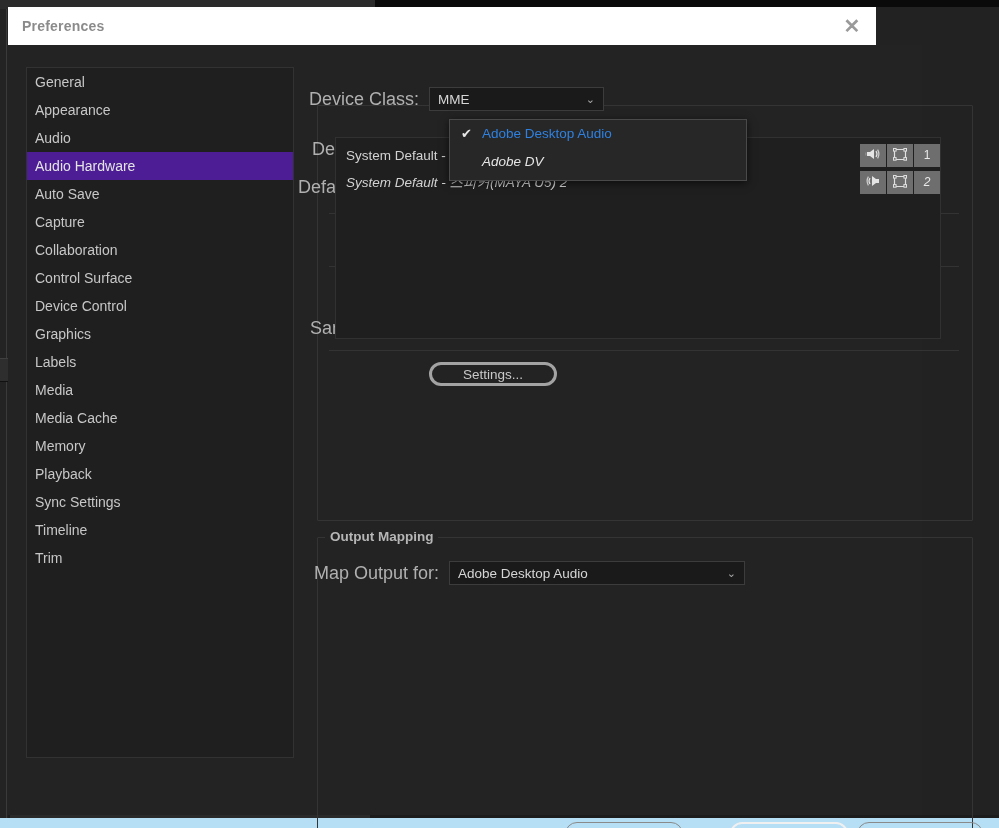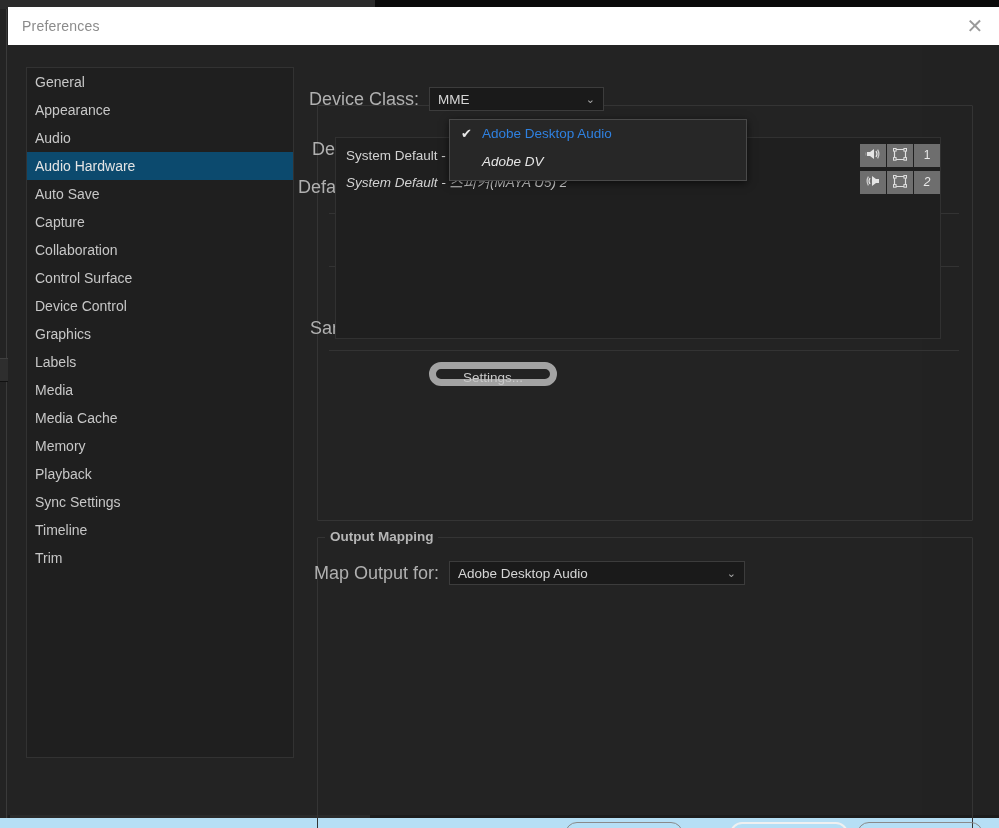--- a/index.html
+++ b/index.html
@@ -26,22 +26,23 @@
   .bg-taskbar { position:absolute; left:0; top:818px; width:999px; height:10px; background:#b6dff5; }
   .bg-taskbar-inner { position:absolute; left:10px; top:814px; width:360px; height:5px; background:#2a2a2a; }
 
   
   #prefs-dialog {
     position: absolute; left: 8px; top: 7px;
     width: 991px; height: 808px;
     background: #222222;
   }
   #titlebar {
-    position: absolute; left: 0; top: 0; width: 991px; height: 38px;
+    position: absolute; left: 0; top: 0; width: 868px; height: 38px;
     background: #ffffff;
+    font-weight: bold;
   }
   #titlebar .title {
     position: absolute; left: 14px; top: 11px;
     font-size: 14px; color: #8b8b8b; letter-spacing: .2px;
   }
   #close-btn {
     position: absolute; right: 12px; top: 8px;
     width: 24px; height: 24px;
     color: #9a9a9a; font-size: 20px; line-height: 22px; text-align: center;
     cursor: pointer;
@@ -59,21 +60,21 @@
     background: #1f1f1f;
     border: 1px solid #323232;
     overflow: hidden;
   }
   .side-item {
     height: 28px; line-height: 28px;
     padding-left: 8px;
     font-size: 14px; color: #c7c7c7;
     cursor: pointer; white-space: nowrap;
   }
-  .side-item.selected { background: #0c4a6e; color: #e4e4e4; }
+  .side-item.selected { background: #4c1d95; color: #e4e4e4; }
 
   
   #right-pane { position: absolute; left: 303px; top: 22px; width: 668px; height: 689px; }
 
   .groupbox {
     position: absolute;
     border: 1px solid #343434;
     border-radius: 1px;
   }
   .group-legend {
@@ -114,21 +115,21 @@
 
   .readonly-val {
     position: absolute; font-size: 13.5px; color: #cfcfcf; line-height: 24px; white-space:nowrap;
   }
   .unit { position: absolute; font-size: 13.5px; color: #c4c4c4; line-height: 24px; }
 
   .sep { position: absolute; height: 1px; background: #333333; }
 
   .pill-btn {
     position: absolute;
-    border: 7px solid #a3a3a3;
+    border: 3px solid #a3a3a3;
     border-radius: 12px;
     background: transparent;
     color: #c9c9c9;
     font-size: 13.5px;
     font-family: "Liberation Sans", sans-serif;
     cursor: pointer;
   }
 
   
   #mapping-group { left: 6px; top: 470px; width: 654px; height: 292px; }

